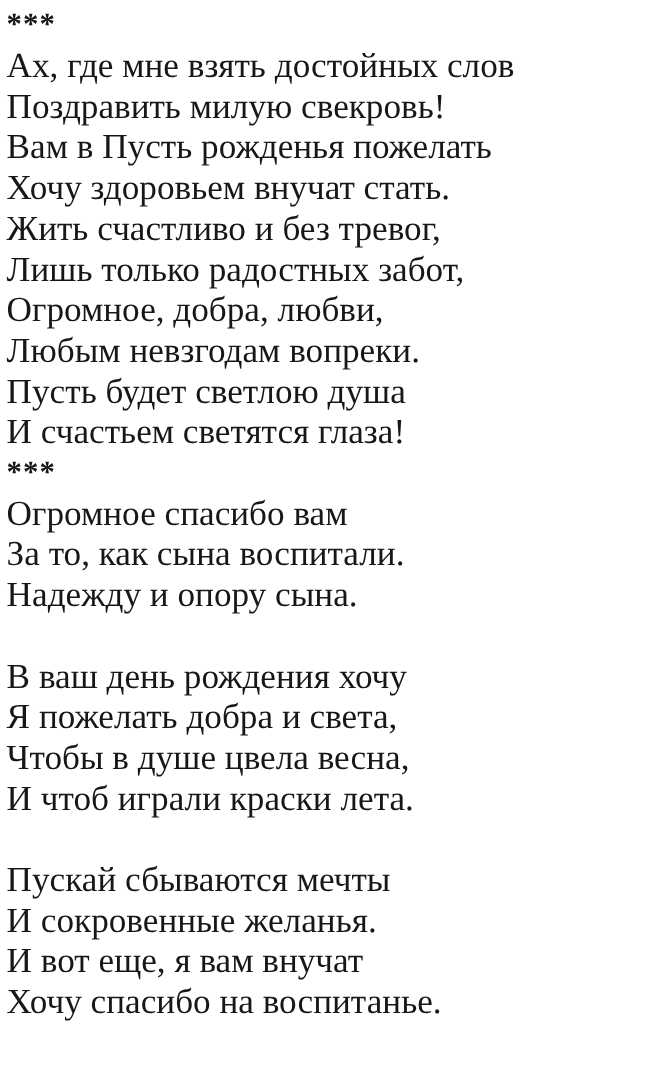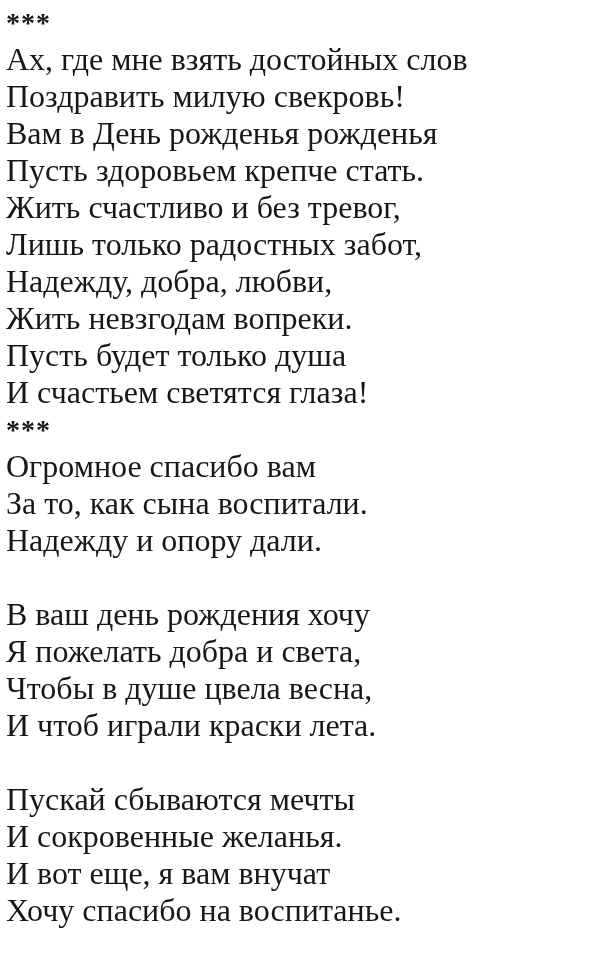--- a/index.html
+++ b/index.html
@@ -18,36 +18,36 @@
 </head>
 <body>
 
 <div class="page">
 
   <div class="marker">***</div>
 
   <div>
     <div class="line">Ах, где мне взять достойных слов</div>
     <div class="line">Поздравить милую свекровь!</div>
-    <div class="line">Вам в День рожденья рожденья</div>
-    <div class="line">Пусть здоровьем крепче стать.</div>
+    <div class="line">Вам в Пусть рожденья пожелать</div>
+    <div class="line">Хочу здоровьем внучат стать.</div>
     <div class="line">Жить счастливо и без тревог,</div>
     <div class="line">Лишь только радостных забот,</div>
-    <div class="line">Надежду, добра, любви,</div>
-    <div class="line">Жить невзгодам вопреки.</div>
-    <div class="line">Пусть будет только душа</div>
+    <div class="line">Огромное, добра, любви,</div>
+    <div class="line">Любым невзгодам вопреки.</div>
+    <div class="line">Пусть будет светлою душа</div>
     <div class="line">И счастьем светятся глаза!</div>
   </div>
 
   <div class="marker">***</div>
 
   <div>
     <div class="line">Огромное спасибо вам</div>
     <div class="line">За то, как сына воспитали.</div>
-    <div class="line">Надежду и опору дали.</div>
+    <div class="line">Надежду и опору сына.</div>
   </div>
 
   <div class="spacer"></div>
 
   <div>
     <div class="line">В ваш день рождения хочу</div>
     <div class="line">Я пожелать добра и света,</div>
     <div class="line">Чтобы в душе цвела весна,</div>
     <div class="line">И чтоб играли краски лета.</div>
   </div>

